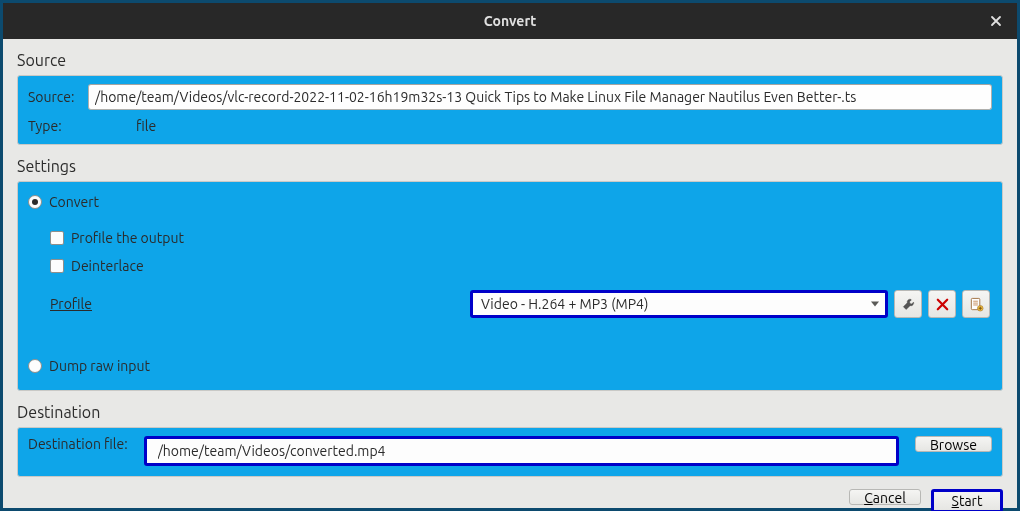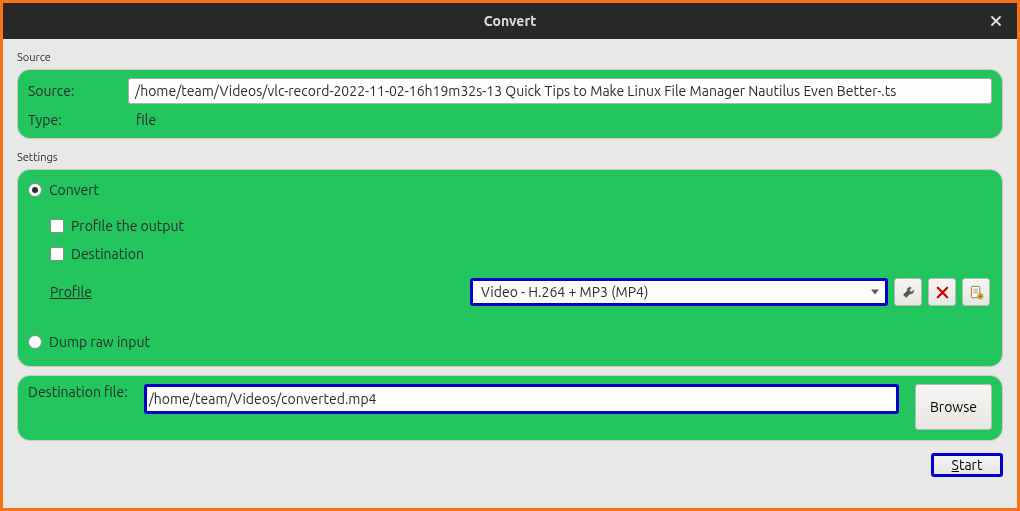--- a/index.html
+++ b/index.html
@@ -8,21 +8,21 @@
     font-family: "Ubuntu", "Cantarell", "DejaVu Sans", "Segoe UI", sans-serif;
     font-size: 14px;
     background: #fff;
     width: 1020px;
     height: 511px;
     overflow: hidden;
   }
   .window {
     width: 1020px;
     height: 511px;
-    border: 3px solid #f97316;
+    border: 3px solid #0c4a6e;
     background: #e8e8e6;
     display: flex;
     flex-direction: column;
   }
   .titlebar {
     height: 36px;
     background: #282828;
     color: #e0e0e0;
     display: flex;
     align-items: center;
@@ -48,47 +48,46 @@
   }
   .content {
     flex: 1;
     padding: 8px 14px 10px 14px;
     display: flex;
     flex-direction: column;
     color: #2b2b2b;
   }
   .section-heading {
     margin: 4px 0 6px 0;
-    font-size: 11px;
+    font-size: 16px;
   }
   .panel {
     border: 1px solid #c9c9c6;
-    border-radius: 13px;
-    background: #22c55e;
+    border-radius: 3px;
+    background: #0ea5e9;
     padding: 8px 10px 10px 10px;
   }
   .row { display: flex; align-items: center; }
   .row + .row { margin-top: 8px; gap: 48px; }
   .label {
     white-space: nowrap;
   }
   .src-label { width: 60px; }
   .type-label { width: 60px; }
   input.textfield {
     flex: 1;
-    height: 14px;
+    height: 26px;
     border: 1px solid #b0b0ad;
     border-top-color: #a4a4a1;
     border-radius: 3px;
     background: #fefefe;
-    padding: 12px 6px;
+    padding: 2px 6px;
     font: inherit;
     color: #2b2b2b;
     outline: none;
-    margin-left: 40px;
   }
   .subrow {
     display: flex;
     align-items: center;
     margin-left: 22px;
     margin-top: 10px;
   }
   .radio-row, .check-row {
     display: flex;
     align-items: center;
@@ -165,27 +164,27 @@
     align-items: flex-start;
     gap: 16px;
   }
   .dest-label { white-space: nowrap; }
   input.dest-input {
     flex: 1;
     height: 30px;
     border: 3px solid #0000c8;
     border-radius: 3px;
     background: #fdfdfd;
-    padding: 2px 2px;
+    padding: 2px 11px;
     font: inherit;
     color: #2b2b2b;
     outline: none;
   }
   button.push {
-    height: 46px;
+    height: 16px;
     min-width: 72px;
     padding: 0 14px;
     border: 1px solid #b8b8b5;
     border-radius: 3px;
     background: linear-gradient(#f5f5f3,#e6e6e3);
     font: inherit;
     cursor: pointer;
   }
   .footer {
     margin-top: 12px;
@@ -239,21 +238,21 @@
         <span>Convert</span>
       </div>
 
       <div class="subrow check-row" style="margin-top:20px;">
         <span class="check-outer"></span>
         <span>Profile the output</span>
       </div>
 
       <div class="subrow check-row" style="margin-top:12px;">
         <span class="check-outer"></span>
-        <span>Destination</span>
+        <span>Deinterlace</span>
       </div>
 
       <div class="profile-row">
         <span class="profile-label">Profile</span>
         <div class="select">
           <span>Video - H.264 + MP3 (MP4)</span>
           <span class="caret"></span>
         </div>
         <span class="toolbtn">
           <svg viewBox="0 0 16 16">
@@ -270,35 +269,37 @@
             <rect x="2.5" y="1.5" width="9" height="12" rx="1" fill="#fefefe" stroke="#a07040" stroke-width="1"></rect>
             <line x1="4.5" y1="4.5" x2="9.5" y2="4.5" stroke="#c89060" stroke-width="1"></line>
             <line x1="4.5" y1="6.5" x2="9.5" y2="6.5" stroke="#c89060" stroke-width="1"></line>
             <line x1="4.5" y1="8.5" x2="9.5" y2="8.5" stroke="#c89060" stroke-width="1"></line>
             <circle cx="12" cy="12" r="3" fill="#f0c040" stroke="#a07030" stroke-width="0.6"></circle>
             <path d="M12 10.3v3.4M10.3 12h3.4" stroke="#7a5010" stroke-width="1"></path>
           </svg>
         </span>
       </div>
 
-      <div class="radio-row" style="margin-top:28px;">
+      <div class="radio-row" style="margin-top:40px;">
         <span class="radio-outer"></span>
         <span>Dump raw input</span>
       </div>
 
     </div>
 
     <div class="settings-gap"></div>
 
+    <div class="section-heading">Destination</div>
     <div class="panel">
       <div class="dest-row">
         <span class="dest-label">Destination file:</span>
         <input class="dest-input" type="text" value="/home/team/Videos/converted.mp4" style="">
         <button class="push">Browse</button>
       </div>
     </div>
 
     <div class="footer">
+      <button class="push"><span class="mnemonic">C</span><span>ancel</span></button>
       <button class="push start"><span class="mnemonic">S</span><span>tart</span></button>
     </div>
 
   </div>
 </div>
 
 </body></html>

